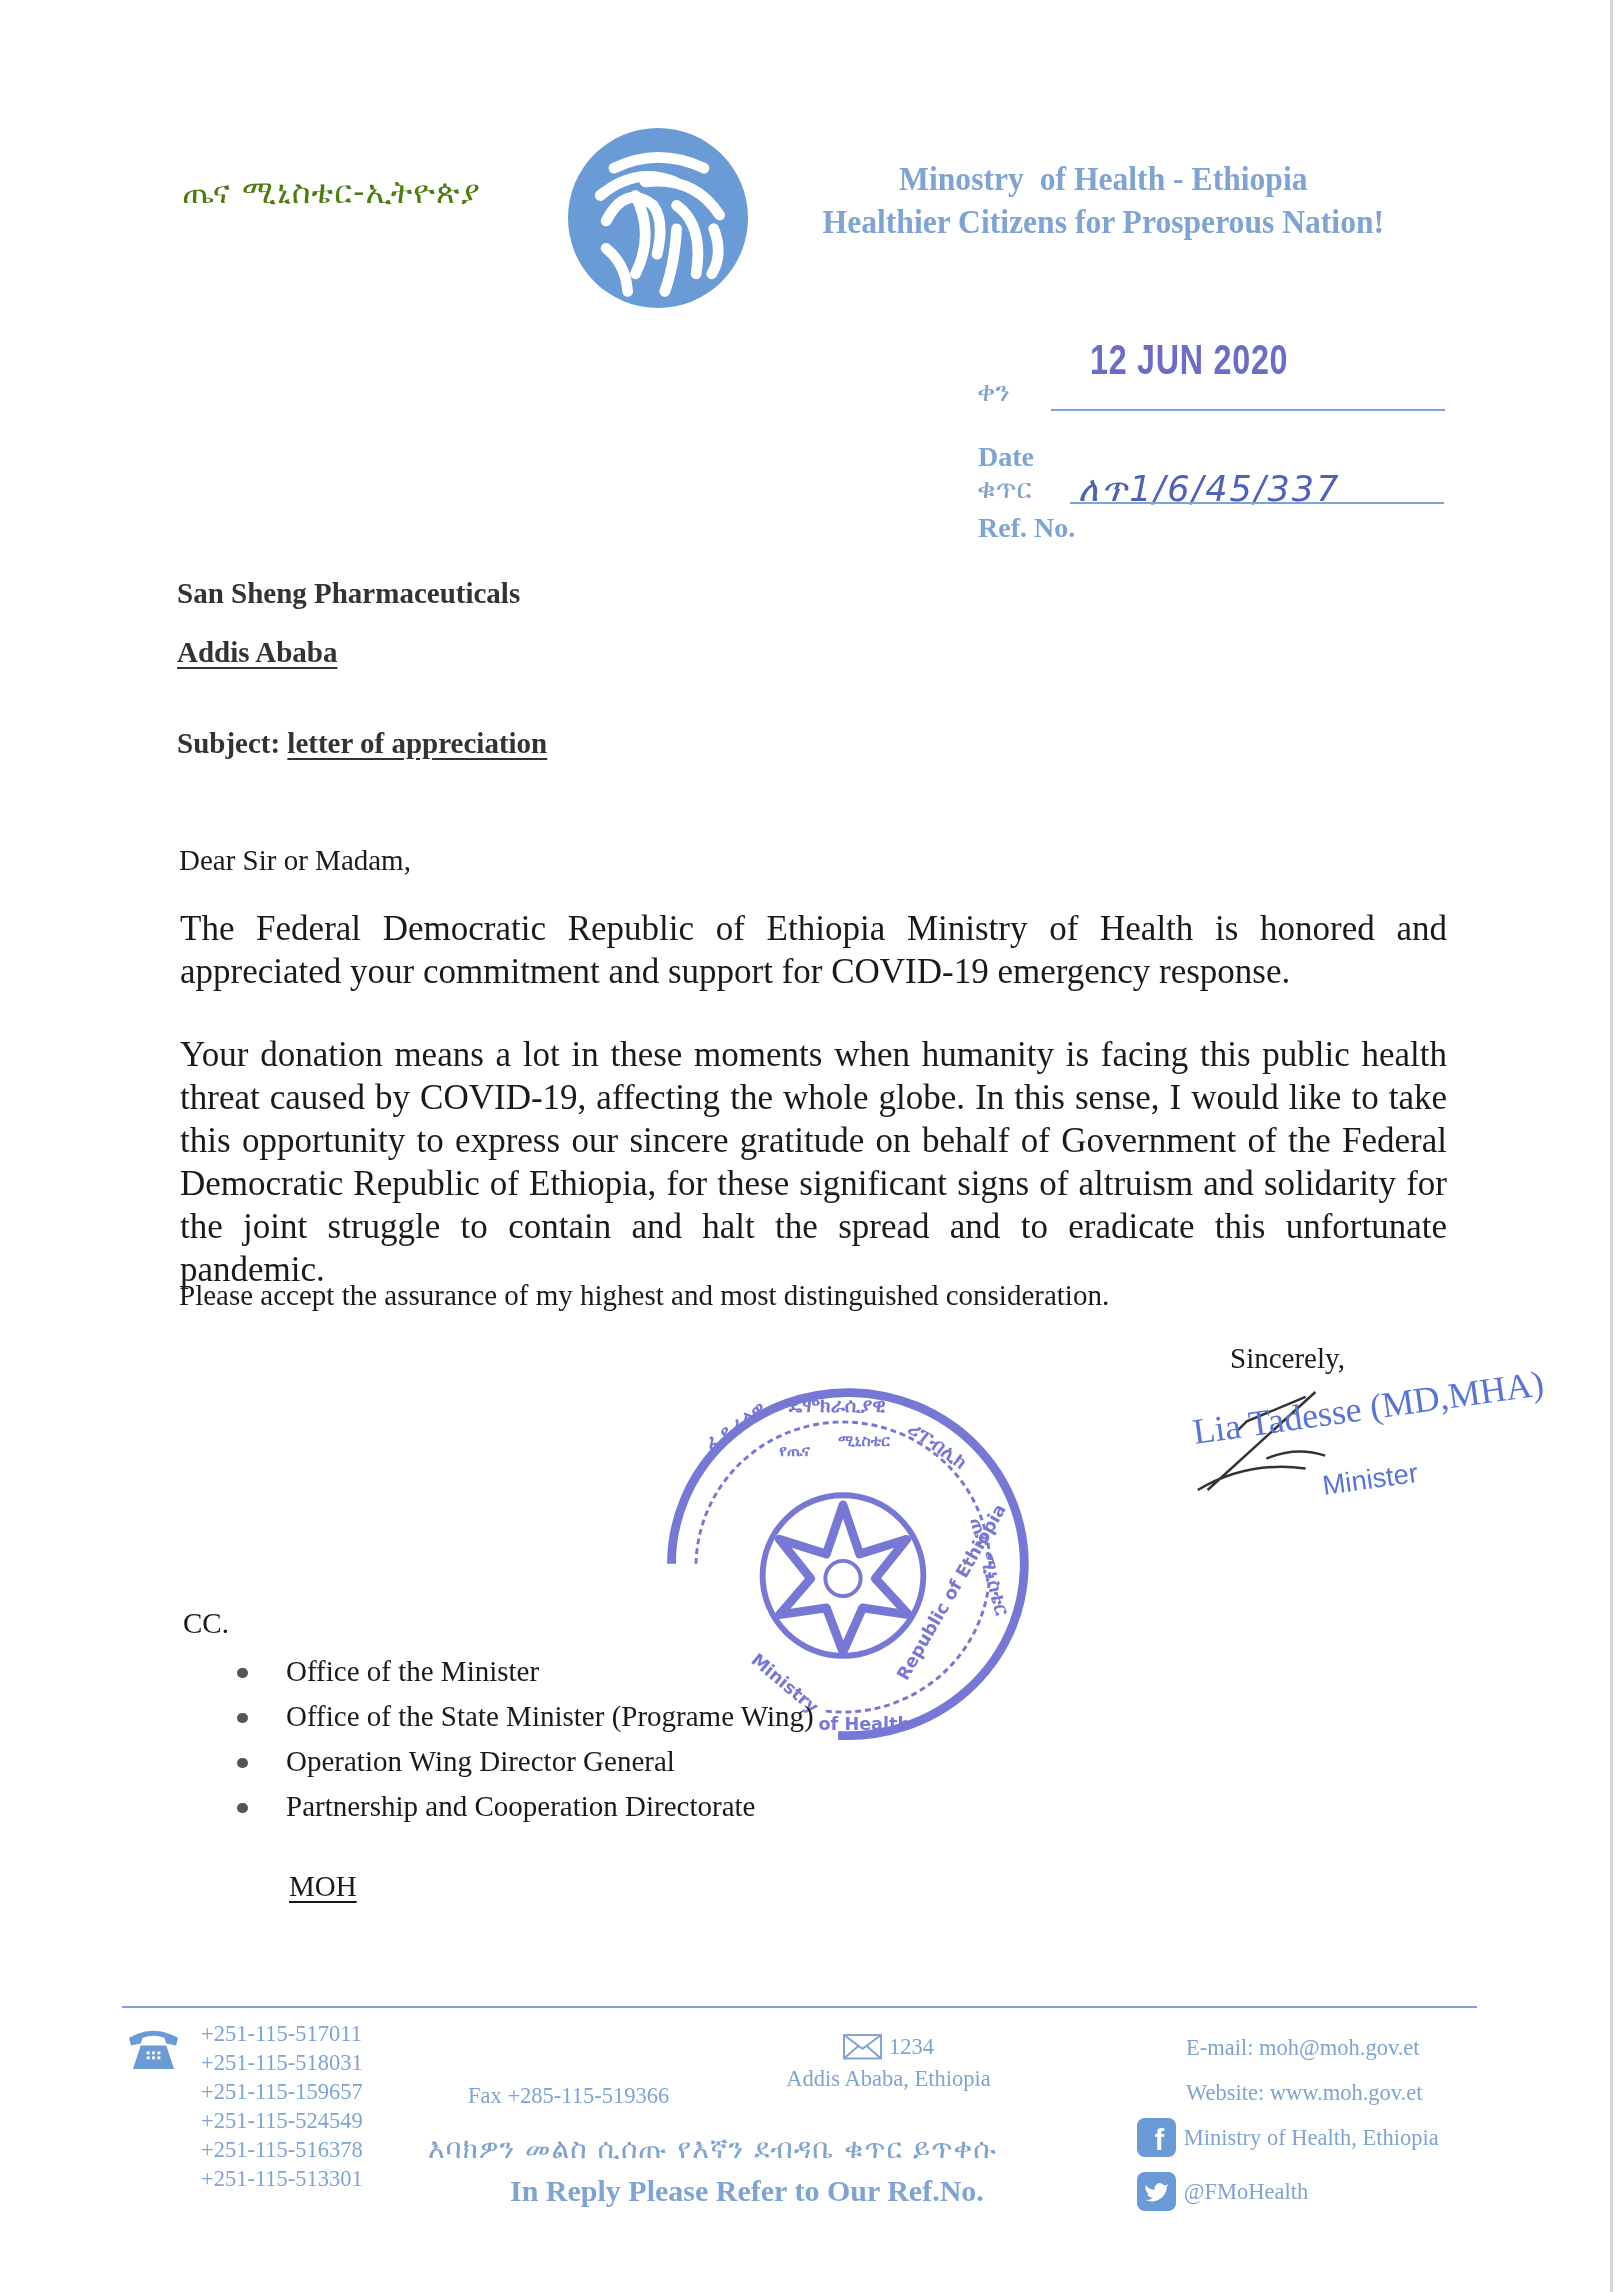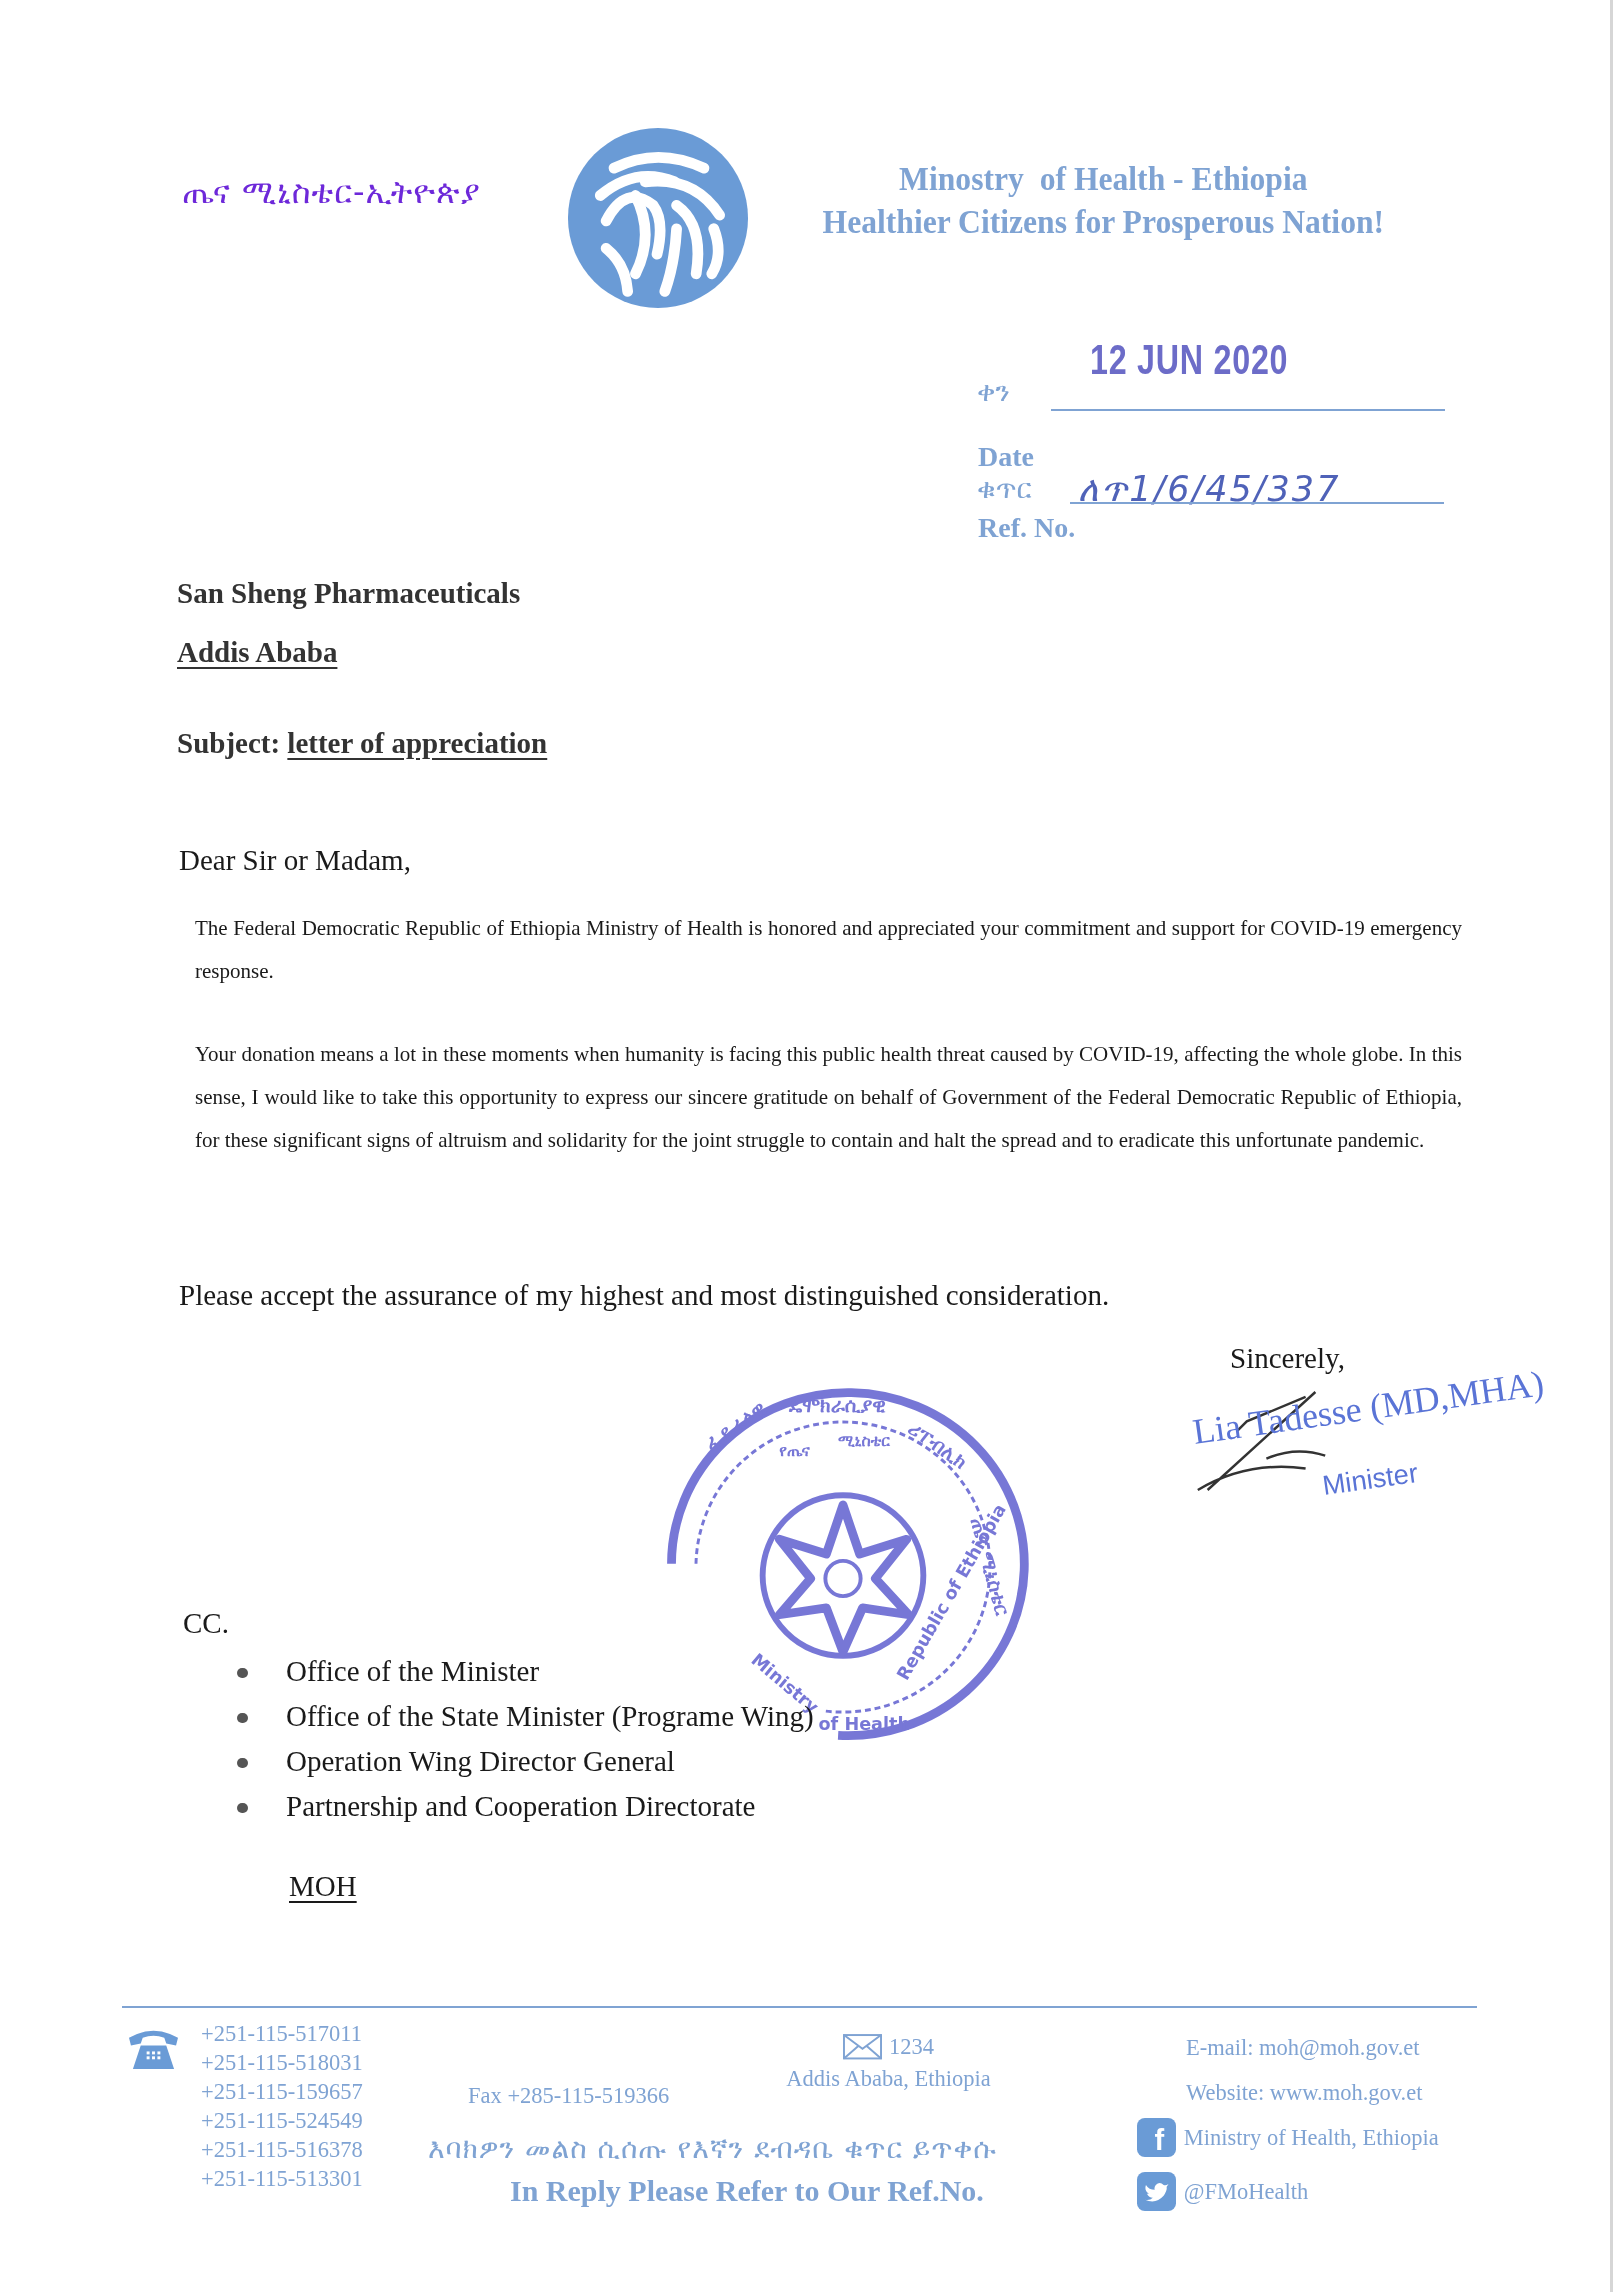--- a/index.html
+++ b/index.html
@@ -2,42 +2,42 @@
 <html><head>
 <meta charset="utf-8">
 <style>
   html, body { margin: 0; padding: 0; background: #ffffff; }
   body { width: 1621px; height: 2293px; position: relative; overflow: hidden;
          font-family: "Liberation Serif", "DejaVu Serif", serif; color: #1a1a1a; }
   .abs { position: absolute; }
   .edge-line { left: 1610px; top: 0; width: 2.9px; height: 2293px; background: #d6d6d6; }
 
   
-  .amh-head { left: 116px; top: 169px; width: 431px; text-align: center; color: #6d28d9;
+  .amh-head { left: 116px; top: 169px; width: 431px; text-align: center; color: #4d7c0f;
               font-family: "DejaVu Sans", sans-serif; font-size: 32px; line-height: 47px; letter-spacing: 1px; }
   .logo { left: 567px; top: 127px; width: 182px; height: 182px; }
   .head-en { left: 789px; top: 157px; width: 676px; text-align: center; color: #7fa3d3;
              font-family: "Liberation Serif", serif; font-weight: bold; font-size: 34px; line-height: 43px;
              transform: scaleX(0.93); transform-origin: left top; }
 
   
   .stamp-date { left: 1090px; top: 335px; color: #6c6cc8; font-family: "Liberation Sans", sans-serif;
                 font-size: 43px; font-weight: bold; letter-spacing: 1px; transform: scaleX(0.75); transform-origin: left top; }
   .lbl { color: #7fa3d3; font-weight: bold; font-size: 28px; }
   .lbl-amh { font-family: "DejaVu Sans", sans-serif; font-weight: normal; font-size: 27.4px; }
   .date-line { left: 1051px; top: 409px; width: 394px; height: 2px; background: #7fa3d3; }
   .ref-line { left: 1070px; top: 502px; width: 374px; height: 2px; background: #7fa3d3; }
   .ref-hand { left: 1078px; top: 469px; color: #4f62b8; font-family: "DejaVu Sans", sans-serif;
               font-style: italic; font-size: 35px; letter-spacing: 2px; }
 
   
   .bold-blk { font-weight: bold; font-size: 29px; color: #333; }
   .u { text-decoration: underline; text-decoration-thickness: 2px; text-underline-offset: 4.9px; }
   .txt { font-size: 29px; line-height: 43px; }
-  .para { left: 195px; width: 1267px; text-align: justify; font-size: 21px; line-height: 43px; }
+  .para { left: 180px; width: 1267px; text-align: justify; font-size: 35px; line-height: 43px; }
 
   
   .sig-script { left: 1188px; top: 1382px; width: 196px; height: 118px; }
   .sig-name { left: 1196px; top: 1411px; color: #5a74d6; font-family: "Liberation Serif", serif;
               font-size: 36px; transform: rotate(-8deg); transform-origin: left bottom; }
   .sig-title { left: 1325px; top: 1470px; color: #5a74d6; font-family: "Liberation Sans", sans-serif;
                font-size: 27.4px; transform: rotate(-8deg); transform-origin: left bottom; }
 
   
   .seal { left: 642px; top: 1358px; width: 402px; height: 392px; opacity: 0.85; }

